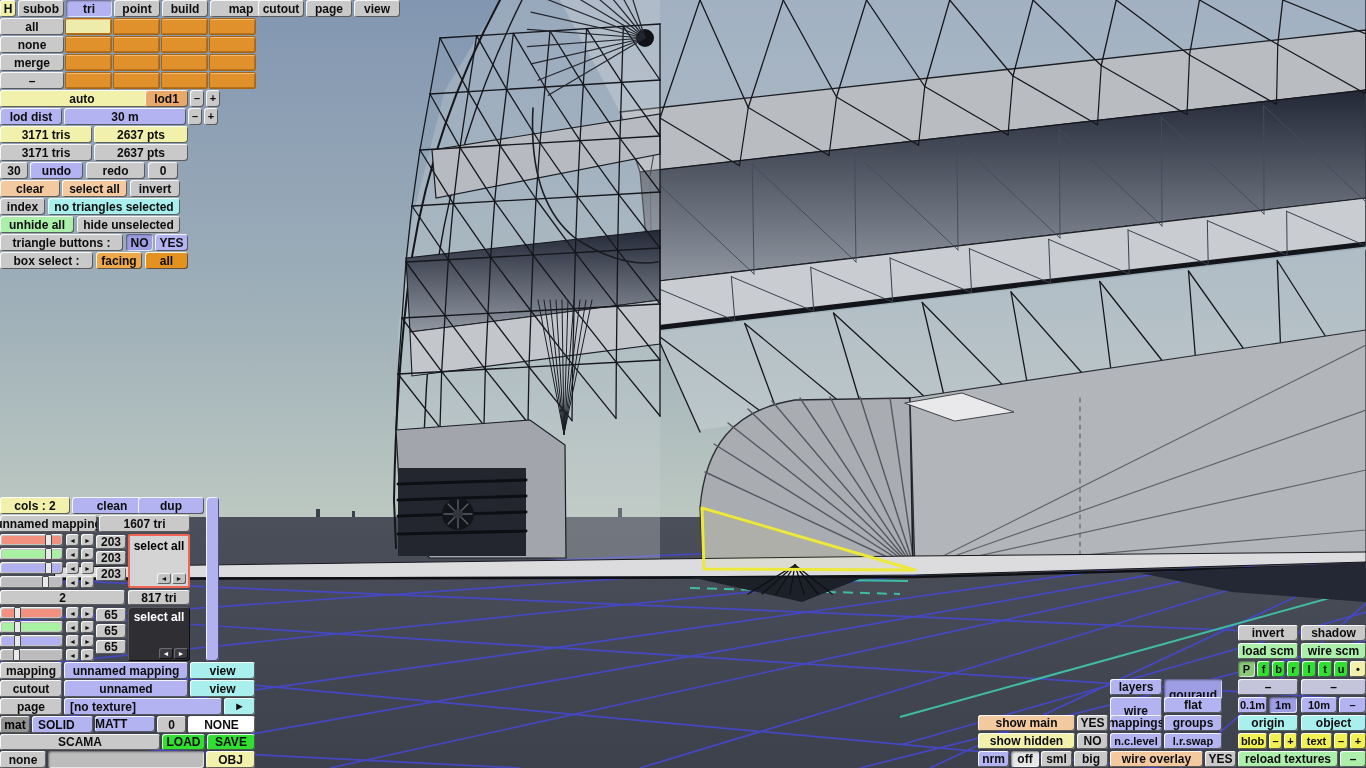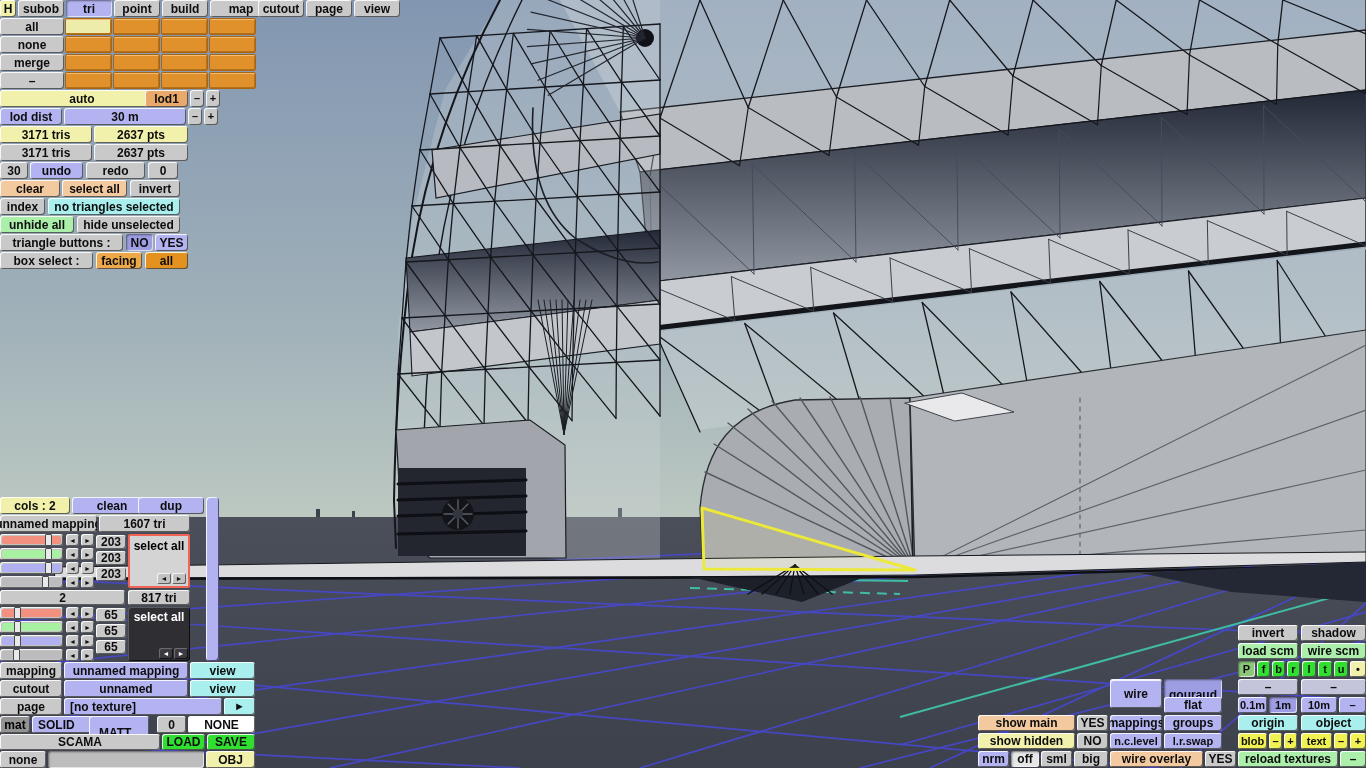--- a/index.html
+++ b/index.html
@@ -563,21 +563,21 @@
   <div class="btn" style="left:0;top:680px;width:62px;height:17px">cutout</div>
   <div class="btn lv" style="left:64px;top:680px;width:124px;height:17px">unnamed</div>
   <div class="btn cy" style="left:190px;top:680px;width:65px;height:17px">view</div>
 
   <div class="btn" style="left:0;top:698px;width:62px;height:17px">page</div>
   <div class="btn lv" style="left:64px;top:698px;width:158px;height:17px;justify-content:flex-start;padding-left:6px">[no texture]</div>
   <div class="btn cy s" style="left:224px;top:698px;width:31px;height:17px">►</div>
 
   <div class="btn dk" style="left:0;top:716px;width:30px;height:17px">mat</div>
   <div class="btn lv" style="left:32px;top:716px;width:61px;height:17px;justify-content:flex-start;padding-left:6px">SOLID</div>
-  <div class="btn lv" style="left:89px;top:716px;width:60px;height:33px;justify-content:flex-start;padding-left:10px">MATT</div>
+  <div class="btn lv" style="left:95px;top:716px;width:60px;height:16px;justify-content:flex-start;padding-left:0">MATT</div>
   <div class="btn" style="left:157px;top:716px;width:29px;height:17px">0</div>
   <div class="btn wh" style="left:188px;top:716px;width:67px;height:17px">NONE</div>
 
   <div class="btn" style="left:0;top:734px;width:160px;height:16px">SCAMA</div>
   <div class="btn bg" style="left:162px;top:734px;width:43px;height:16px">LOAD</div>
   <div class="btn bg" style="left:207px;top:734px;width:48px;height:16px">SAVE</div>
 
   <div class="btn" style="left:0;top:751px;width:46px;height:17px">none</div>
   <div class="btn press" style="left:48px;top:751px;width:156px;height:17px;background:#bdbdbd"></div>
   <div class="btn yl" style="left:206px;top:751px;width:49px;height:17px">OBJ</div>
@@ -597,21 +597,21 @@
   <div class="btn bg s" style="left:1302px;top:661px;width:14px;height:16px">l</div>
   <div class="btn bg s" style="left:1318px;top:661px;width:14px;height:16px">t</div>
   <div class="btn bg s" style="left:1334px;top:661px;width:14px;height:16px">u</div>
   <div class="btn yl s" style="left:1350px;top:661px;width:16px;height:16px">•</div>
 
   <div class="btn lv" style="left:1110px;top:679px;width:52px;height:16px">layers</div>
   <div class="btn lvp press" style="left:1164px;top:679px;width:58px;height:32px">gouraud</div>
   <div class="btn lvg" style="left:1238px;top:679px;width:60px;height:16px">–</div>
   <div class="btn lvg" style="left:1301px;top:679px;width:65px;height:16px">–</div>
 
-  <div class="btn lv" style="left:1110px;top:680px;width:52px;height:28px">wire</div>
+  <div class="btn lv" style="left:1110px;top:697px;width:52px;height:28px">wire</div>
   <div class="btn lv" style="left:1164px;top:697px;width:58px;height:16px">flat</div>
   <div class="btn lv s" style="left:1238px;top:697px;width:29px;height:16px">0.1m</div>
   <div class="btn lvp press s" style="left:1269px;top:697px;width:28px;height:16px">1m</div>
   <div class="btn lv s" style="left:1301px;top:697px;width:36px;height:16px">10m</div>
   <div class="btn lv s" style="left:1339px;top:697px;width:27px;height:16px">–</div>
 
   <div class="btn pe" style="left:978px;top:715px;width:97px;height:16px">show main</div>
   <div class="btn" style="left:1077px;top:715px;width:31px;height:16px">YES</div>
   <div class="btn lv" style="left:1110px;top:715px;width:52px;height:16px">mappings</div>
   <div class="btn lv" style="left:1164px;top:715px;width:58px;height:16px">groups</div>

